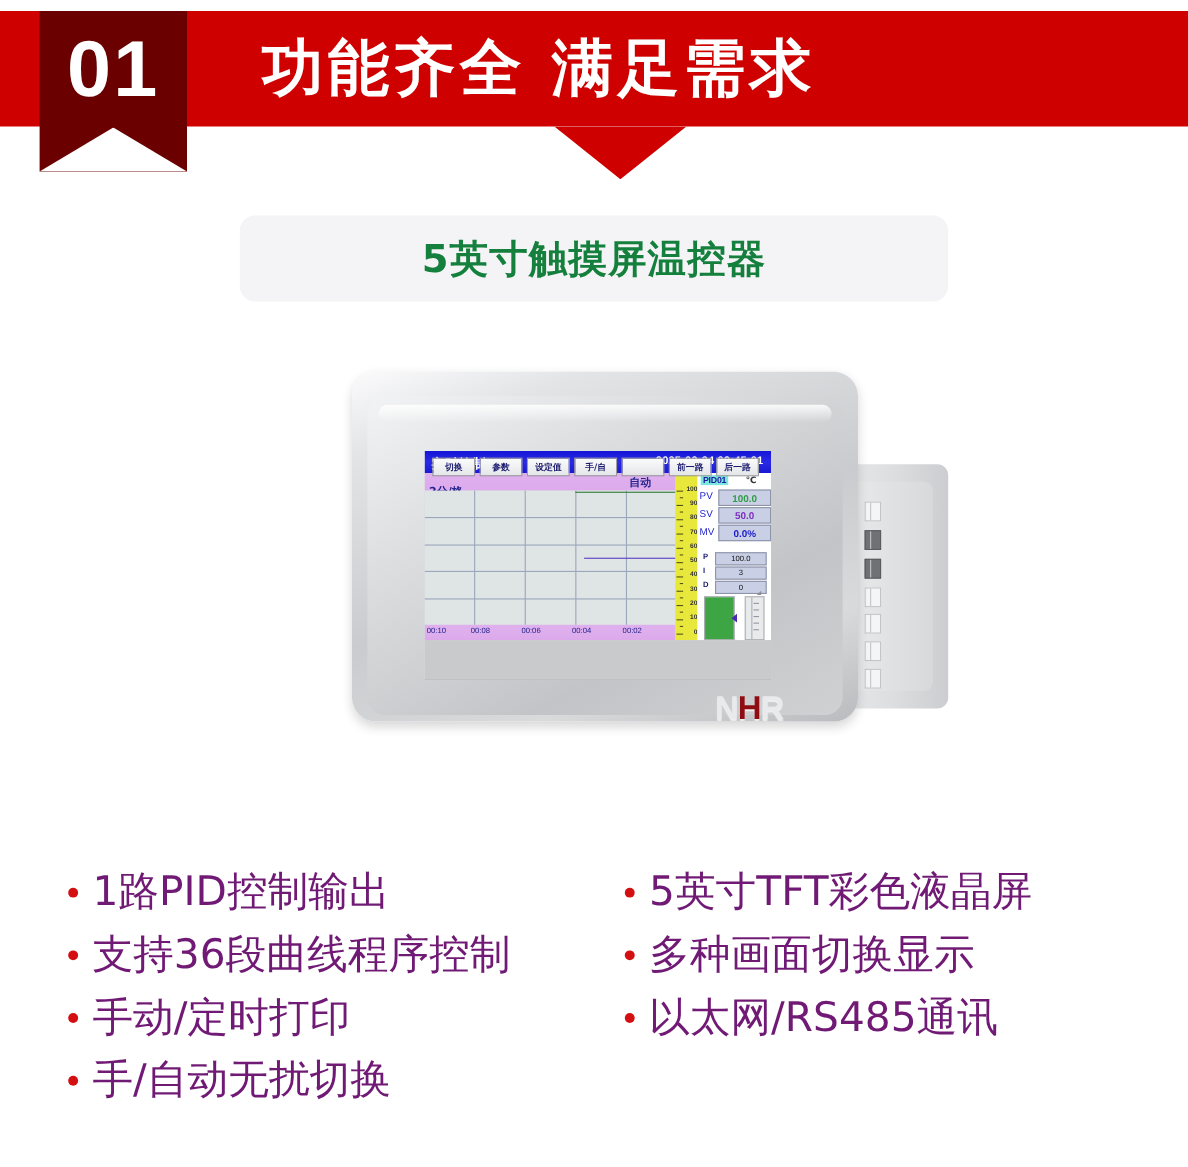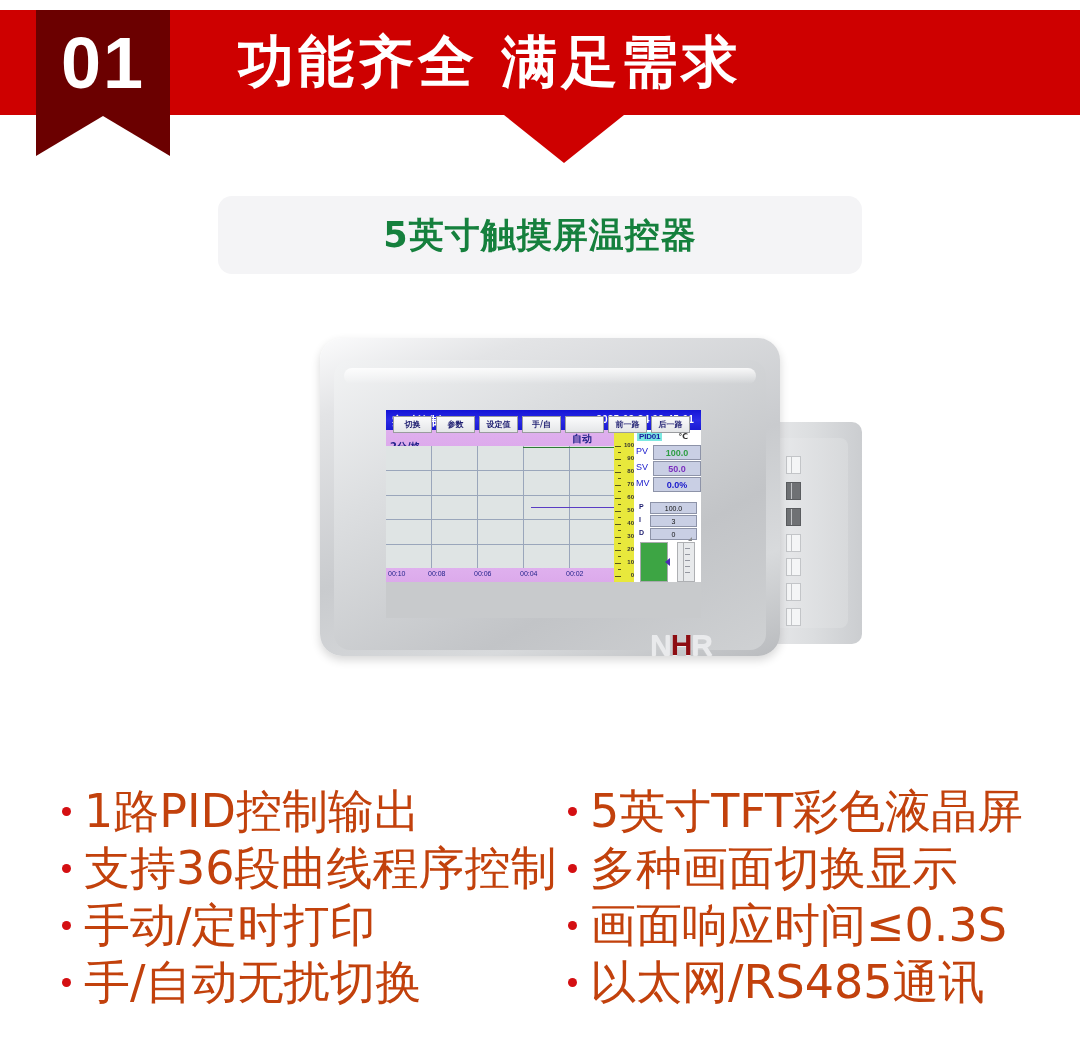--- a/index.html
+++ b/index.html
@@ -240,21 +240,21 @@
   .features{position:absolute;left:0;top:788px;width:1080px;height:250px;}
   .fcol{position:absolute;top:0;}
   .fcol.left{left:62px;width:480px;}
   .fcol.right{left:568px;width:480px;}
   .fitem{display:flex;align-items:flex-start;margin-bottom:11px;height:46px;}
   .fdot{
     width:9px;height:9px;border-radius:50%;background:#d40f12;
     margin-top:19px;margin-right:13px;flex:0 0 auto;
   }
   .ftext{
-    font-size:46px;color:#c2410c;line-height:46px;white-space:nowrap;
+    font-size:37px;color:#701a75;line-height:46px;white-space:nowrap;
     font-family:"DejaVu Sans","Liberation Sans",sans-serif;
   }
 </style>
 </head>
 <body>
 
 <div class="header">
   <div class="banner-bar"></div>
   <div class="banner-notch">
     <div class="banner-notch-tri"></div>
@@ -481,20 +481,16 @@
     <div class="fitem">
       <i class="fdot"></i>
       <span class="ftext">5英寸TFT彩色液晶屏</span>
     </div>
     <div class="fitem">
       <i class="fdot"></i>
       <span class="ftext">多种画面切换显示</span>
     </div>
     <div class="fitem">
       <i class="fdot"></i>
-      <span class="ftext">画面响应时间≤0.3S</span>
-    </div>
-    <div class="fitem">
-      <i class="fdot"></i>
       <span class="ftext">以太网/RS485通讯</span>
     </div>
   </div>
 </div>
 
 </body></html>

